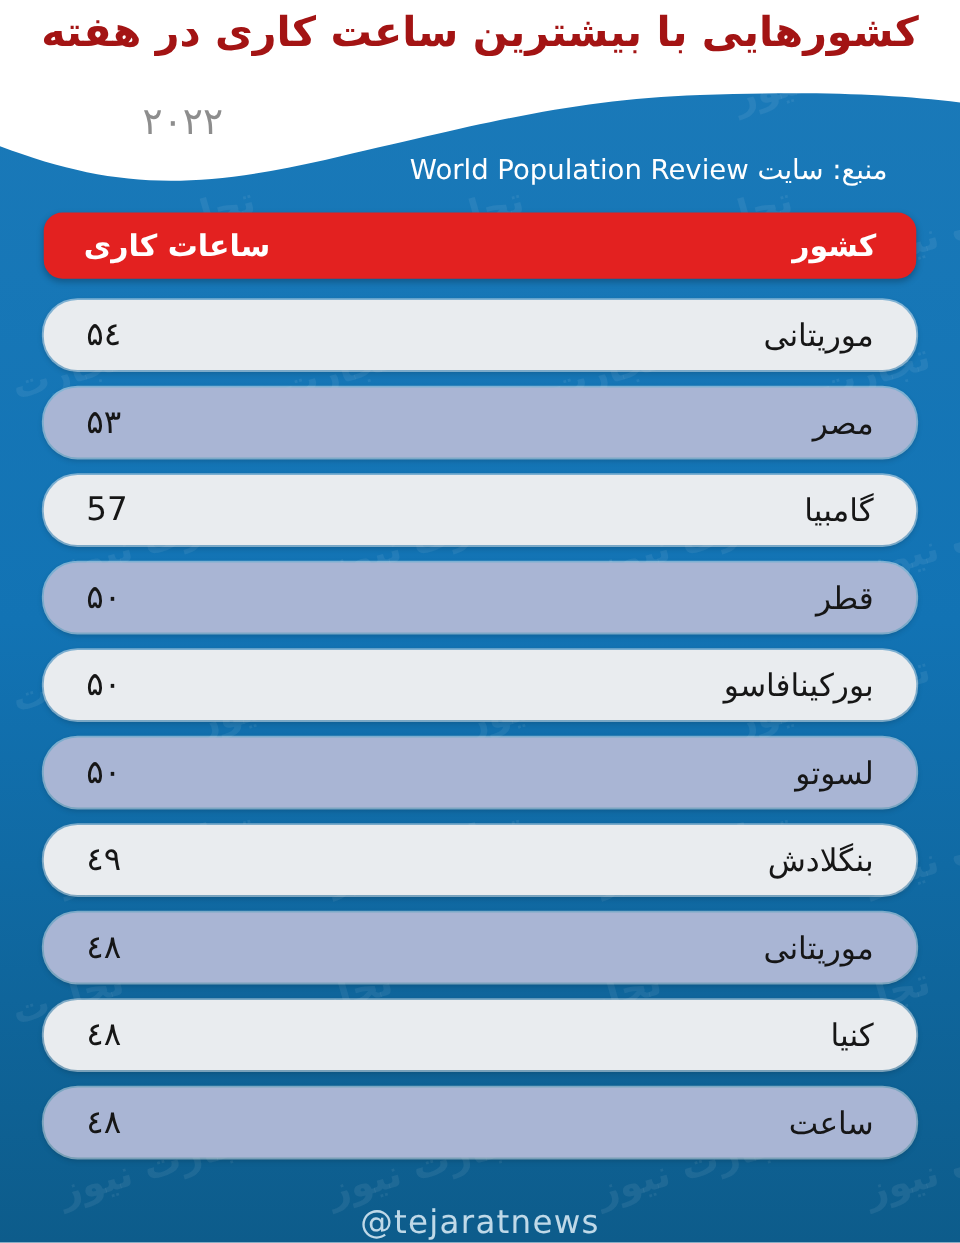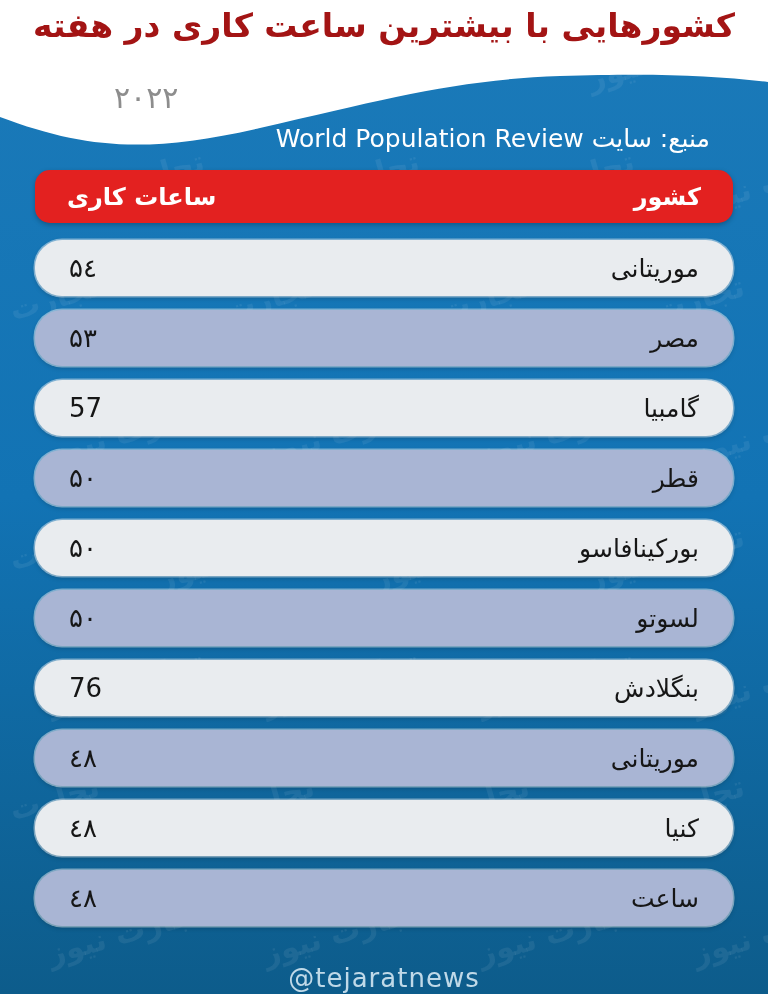--- a/index.html
+++ b/index.html
@@ -49,21 +49,21 @@
     top: 80px; left: 114px;
     font-size: 30px;
     color: #8d8d8d;
     letter-spacing: 2px;
   }
   .source-label {
     position: absolute;
     top: 124px; right: 58px;
     direction: rtl;
     color: #ffffff;
-    font-size: 25px;
+    font-size: 22px;
   }
 
   .table-area {
     position: absolute;
     top: 170px; left: 35px; right: 35px;
   }
   .header-row {
     height: 53px;
     border-radius: 15px;
     display: flex;
@@ -179,21 +179,21 @@
           <div class="data-row" style="background: rgb(233, 236, 239);">
             <span class="country">بورکینافاسو</span>
             <span class="hours">۵۰</span>
           </div>
           <div class="data-row" style="background: rgb(169, 181, 212);">
             <span class="country">لسوتو</span>
             <span class="hours">۵۰</span>
           </div>
           <div class="data-row" style="background: rgb(233, 236, 239);">
             <span class="country">بنگلادش</span>
-            <span class="hours">76</span>
+            <span class="hours">٤۹</span>
           </div>
           <div class="data-row" style="background: rgb(169, 181, 212);">
             <span class="country">موریتانی</span>
             <span class="hours">٤۸</span>
           </div>
           <div class="data-row" style="background: rgb(233, 236, 239);">
             <span class="country">کنیا</span>
             <span class="hours">٤۸</span>
           </div>
           <div class="data-row" style="background: rgb(169, 181, 212);">

